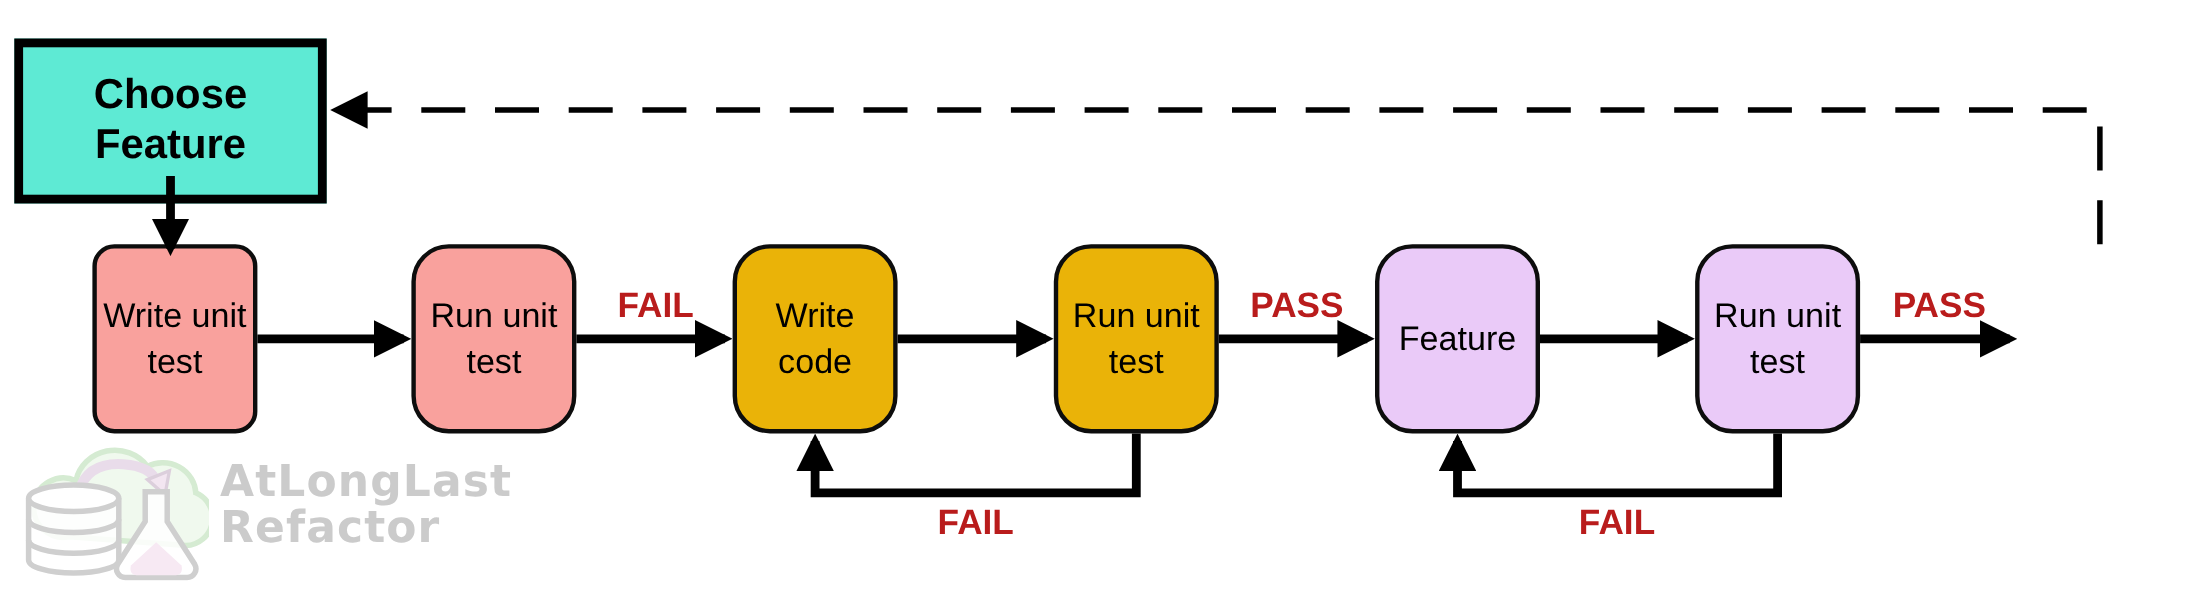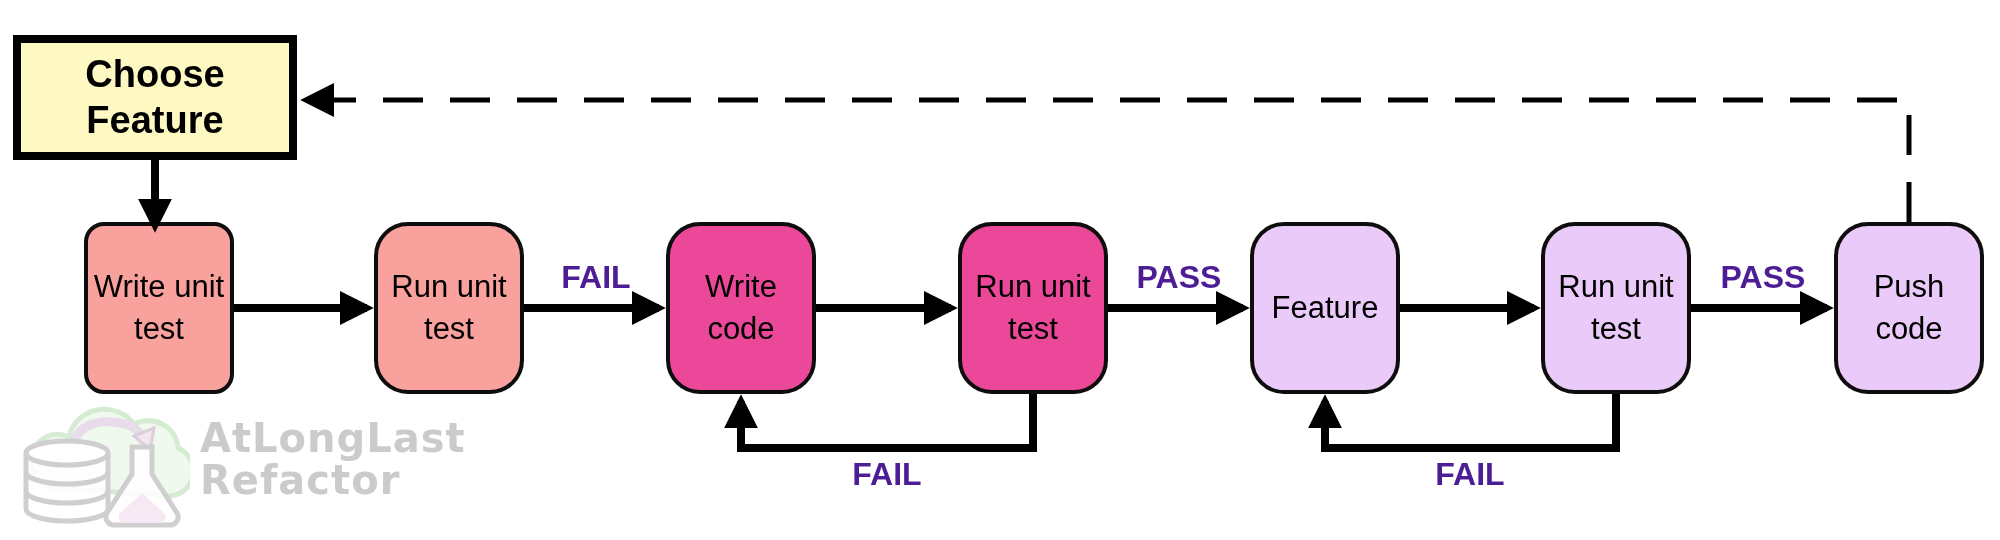--- a/index.html
+++ b/index.html
@@ -36,57 +36,57 @@
     position: absolute;
     box-sizing: border-box;
     display: flex;
     align-items: center;
     justify-content: center;
     text-align: center;
     color: #000000;
   }
   .start-node {
     left: 13px; top: 35px;
-    width: 284px; height: 125px;
-    background: #fef9c3;
+    width: 284px; height: 150px;
+    background: #5eead4;
     border: 8px solid #000000;
     font-weight: 700;
     font-size: 38px;
     line-height: 1.2;
     padding: 0 30px;
   }
   .pill {
     top: 222px;
     width: 150px; height: 172px;
     border: 4px solid #0d0d0d;
     border-radius: 34px;
     font-size: 31px;
     line-height: 1.35;
     font-weight: 400;
     padding: 0 2px;
   }
   .stage-red    { background: #F9A19D; }
-  .stage-green  { background: #ec4899; }
+  .stage-green  { background: #eab308; }
   .stage-purple { background: #EACAF8; }
   .n1 { left: 84px; border-radius: 20px; }
   .n2 { left: 374px; }
   .n3 { left: 666px; }
   .n4 { left: 958px; }
   .n5 { left: 1250px; }
   .n6 { left: 1541px; }
   .n7 { left: 1834px; }
 
   
   .edge-label {
     position: absolute;
     transform: translateX(-50%);
     font-weight: 700;
     font-size: 32px;
     line-height: 1;
-    color: #4c1d95;
+    color: #b91c1c;
     white-space: nowrap;
   }
   .el-fail-fwd  { left: 596px;  top: 261px; }
   .el-pass-1    { left: 1179px; top: 261px; }
   .el-pass-2    { left: 1763px; top: 261px; }
   .el-fail-lp1  { left: 887px;  top: 458px; }
   .el-fail-lp2  { left: 1470px; top: 458px; }
 
   
   svg.connectors {
@@ -140,23 +140,20 @@
   </div>
   <div class="node pill stage-green n4">
     <span>Run unit test</span>
   </div>
   <div class="node pill stage-purple n5">
     <span>Feature</span>
   </div>
   <div class="node pill stage-purple n6">
     <span>Run unit test</span>
   </div>
-  <div class="node pill stage-purple n7">
-    <span>Push code</span>
-  </div>
 
   <span class="edge-label el-fail-fwd">FAIL</span>
   <span class="edge-label el-pass-1">PASS</span>
   <span class="edge-label el-pass-2">PASS</span>
   <span class="edge-label el-fail-lp1">FAIL</span>
   <span class="edge-label el-fail-lp2">FAIL</span>
 
   <svg class="connectors" viewBox="0 0 2000 540">
     <defs>
       <marker id="ah" viewBox="0 0 10 10" refX="8" refY="5" markerWidth="34" markerHeight="34" markerUnits="userSpaceOnUse" orient="auto">

